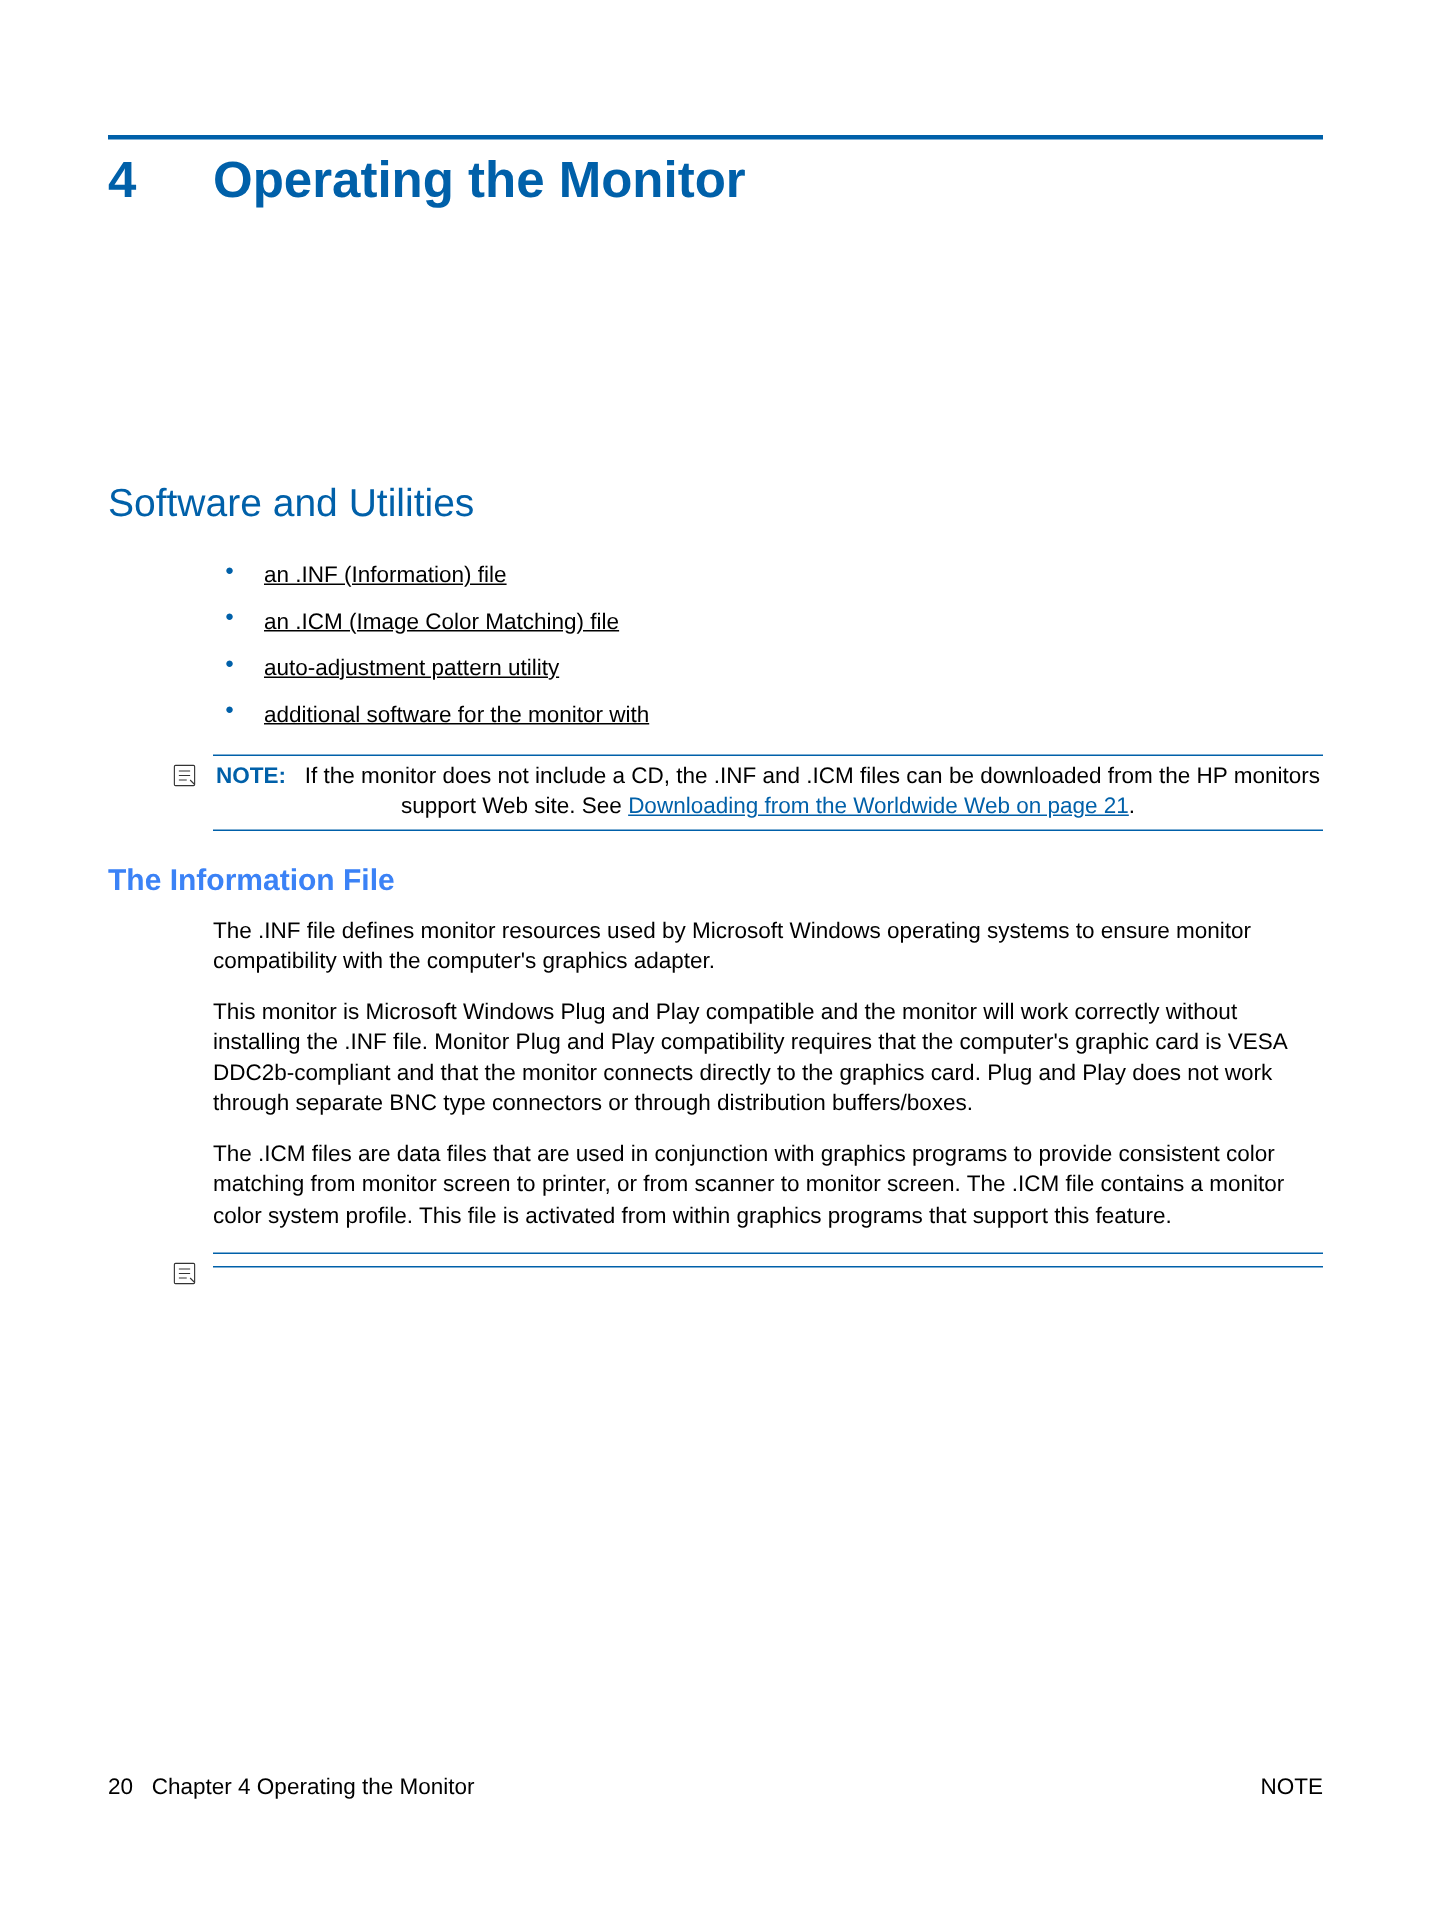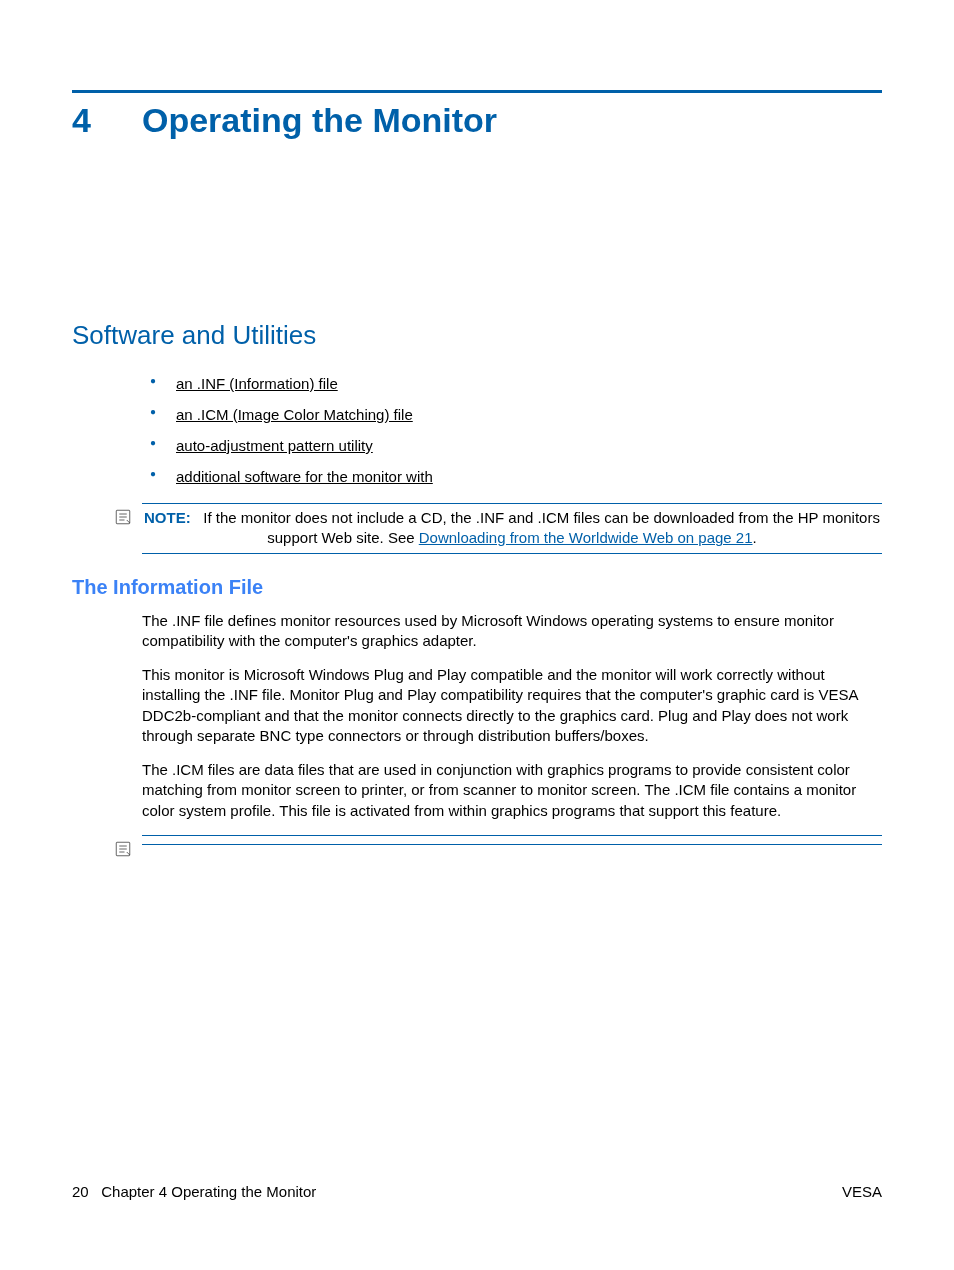--- a/index.html
+++ b/index.html
@@ -153,14 +153,14 @@
         <path d="M7 8h10M7 12h10M7 16h7" stroke="#333" stroke-width="1" fill="none"></path>
         <path d="M17 16l4 4" stroke="#333" stroke-width="1" fill="none"></path>
       </svg>
   </div>
 </div>
 
 <div class="footer">
   <div>
     <span>20</span>&nbsp;&nbsp;&nbsp;<span>Chapter 4   Operating the Monitor</span>
   </div>
-  <div>VESA</div>
+  <div>NOTE</div>
 </div>
 
 </body></html>

